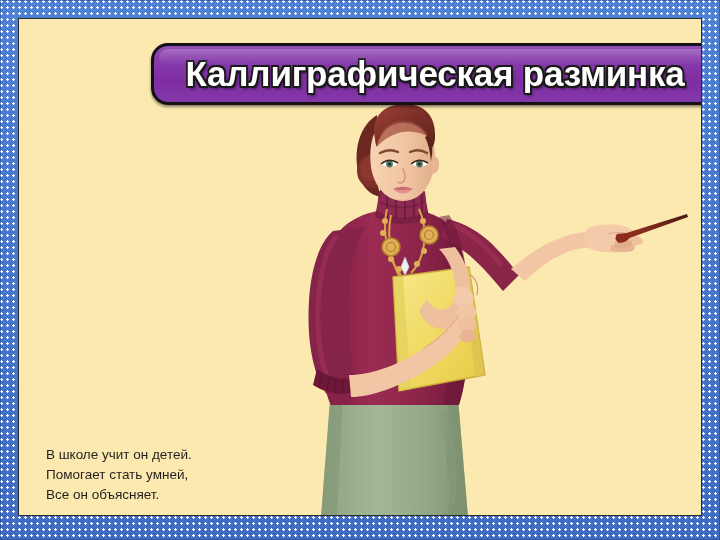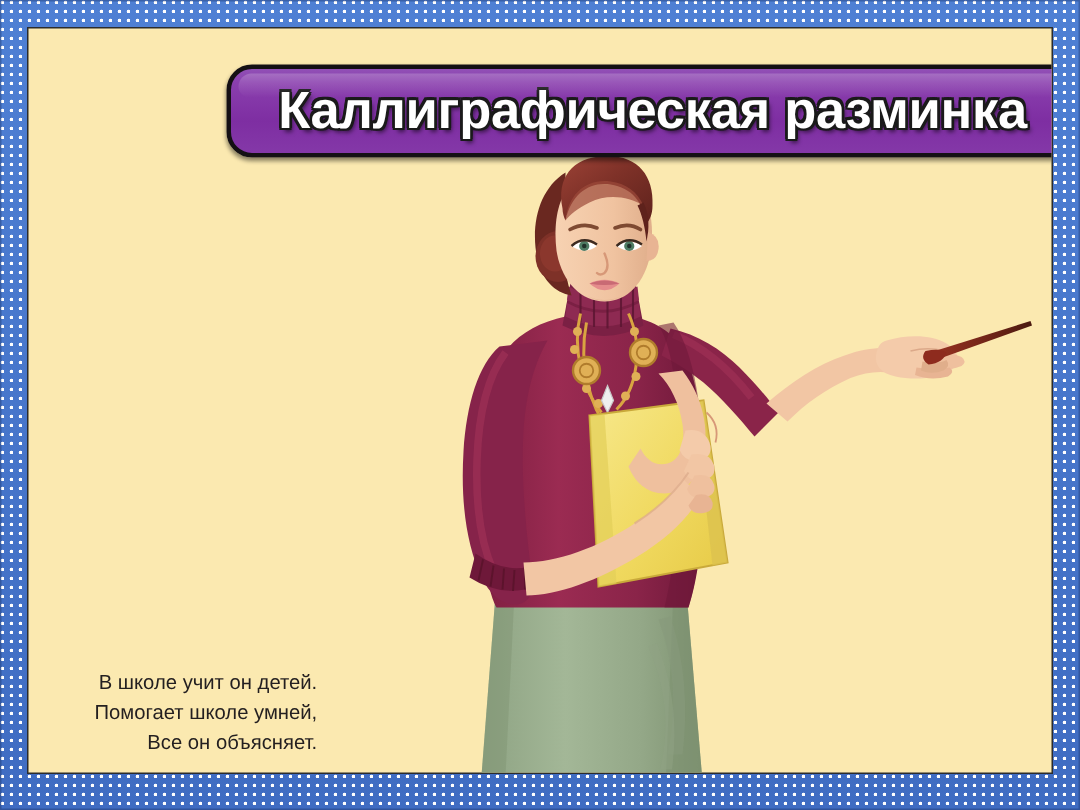--- a/index.html
+++ b/index.html
@@ -87,27 +87,26 @@
        0 -1.8px 0 #1a1a1a,
        0  1.8px 0 #1a1a1a,
       -1.8px 0 0 #1a1a1a,
        1.8px 0 0 #1a1a1a,
        2px 3px 3px rgba(0,0,0,0.55);
   }
 
   
   .riddle {
     position: absolute;
-    left: 44px;
+    left: 27px;
     top: 426px;
     font-size: 13.5px;
     line-height: 20px;
     color: #231f20;
     white-space: nowrap;
-    text-align: right;
   }
   .riddle div { display: block; }
 
   
   .figure {
     position: absolute;
     left: 0; top: 0;
     width: 684px;
     height: 498px;
     pointer-events: none;
@@ -361,18 +360,18 @@
         <path d="M598 215 q10 -2 14 1 q-2 7 -12 8 q-6 -4 -2 -9 z" fill="#8E2B1E"></path>
       </g>
     </svg>
 
     <div class="title-plaque">
       <div class="title-text">Каллиграфическая разминка</div>
     </div>
 
     <div class="riddle">
       <div>В школе учит он детей.</div>
-      <div>Помогает школе умней,</div>
+      <div>Помогает стать умней,</div>
       <div>Все он объясняет.</div>
     </div>
 
   </div>
 </div>
 
 </body></html>

